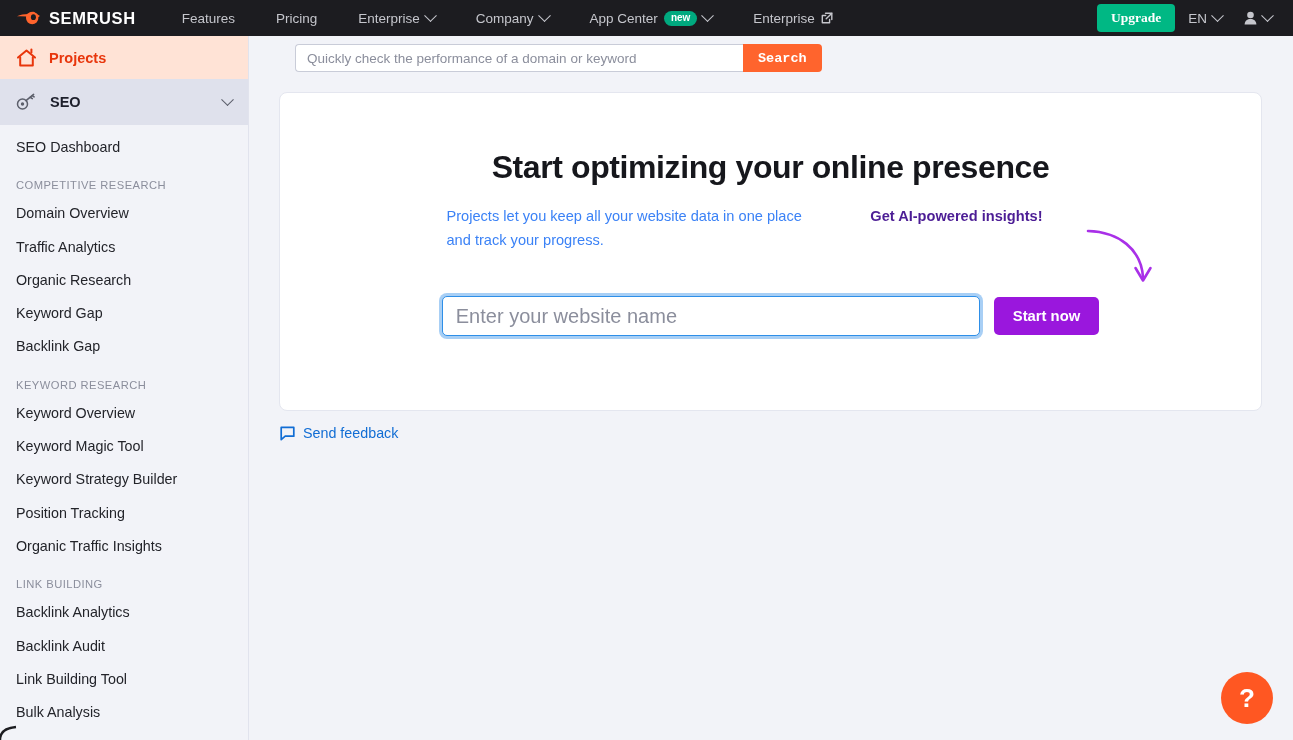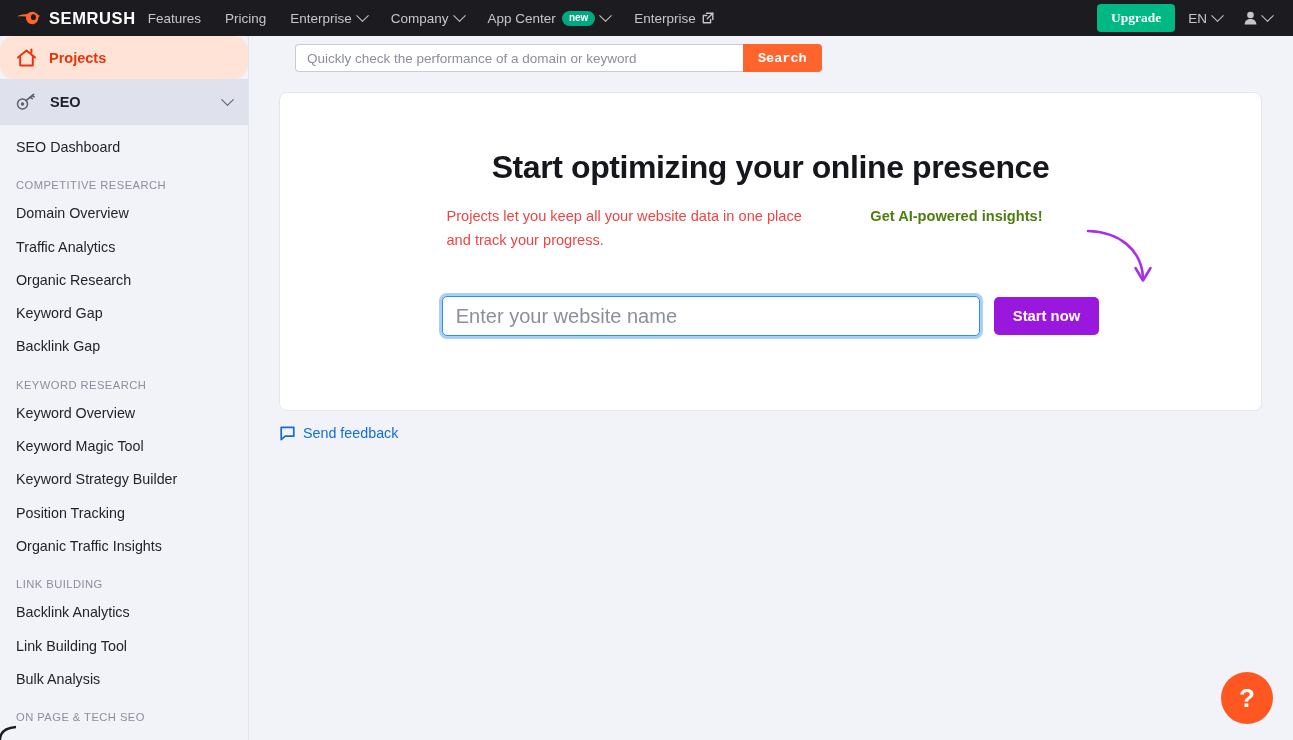--- a/index.html
+++ b/index.html
@@ -11,27 +11,27 @@
   }
 
   
   .topnav {
     height: 36px; width: 100%;
     background: #1c1c20;
     display: flex; align-items: center;
     padding: 0 12px 0 16px;
     position: relative; z-index: 30;
   }
-  .logo-wrap { display: flex; align-items: center; gap: 7px; }
+  .logo-wrap { display: flex; align-items: center; gap: 7px; margin-right: 34px; }
   .logo-mark { width: 26px; height: 18px; display: block; }
   .logo-text {
     color: #ffffff; font-size: 16.5px; font-weight: bold;
     letter-spacing: 0.6px; line-height: 1;
   }
-  .nav-items { display: flex; align-items: center; gap: 0; }
+  .nav-items { display: flex; align-items: center; gap: 17px; }
   .nav-item {
     color: #c5c6cc; font-size: 13.5px;
     padding: 0 12px; height: 36px;
     display: flex; align-items: center; gap: 6px;
     cursor: pointer; white-space: nowrap;
   }
   .caret {
     width: 9px; height: 9px; display: inline-block;
     border-right: 1.6px solid #c5c6cc;
     border-bottom: 1.6px solid #c5c6cc;
@@ -66,21 +66,21 @@
     width: 249px; flex: 0 0 249px;
     background: #f2f3f8;
     border-right: 1px solid #e1e3ed;
     position: relative;
     overflow: hidden;
   }
   .projects-row {
     background: #ffe3d6;
     height: 43px;
     display: flex; align-items: center; gap: 12px;
-    padding: 12px 16px; cursor: pointer; border-radius: 14px;
+    padding: 12px 16px; cursor: pointer;
   }
   .projects-label { color: #e8360c; font-size: 14.5px; font-weight: bold; }
   .seo-row {
     background: #dfe1ec;
     height: 46px;
     display: flex; align-items: center; gap: 12px;
     padding: 0 16px; cursor: pointer;
   }
   .seo-label { color: #1d1f2b; font-size: 14.5px; font-weight: bold; flex: 1; }
   .chev-dn {
@@ -146,25 +146,25 @@
   .headline {
     font-size: 32px; font-weight: bold;
     color: #16171c; letter-spacing: -0.4px;
     margin-top: 56px;
   }
   .sub-row {
     display: flex; width: 648px;
     margin-top: 19px; position: relative;
   }
   .subtext {
-    font-size: 14.6px; color: #ef4444;
+    font-size: 14.6px; color: #3b82f6;
     line-height: 1.62; width: 360px;
   }
   .ai-note {
-    font-size: 14.6px; color: #4d7c0f;
+    font-size: 14.6px; color: #4c1d95;
     font-weight: bold; line-height: 1.62;
     text-align: right; width: 178px;
     margin-left: 58px;
   }
   .arrow-svg { position: absolute; right: -64px; top: 18px; }
   .form-row {
     display: flex; align-items: center; gap: 14px;
     margin-top: 44px;
   }
   .site-input-wrap {
@@ -299,20 +299,21 @@
 
       <div class="menu-head">KEYWORD RESEARCH</div>
       <a class="menu-link">Keyword Overview</a>
       <a class="menu-link">Keyword Magic Tool</a>
       <a class="menu-link">Keyword Strategy Builder</a>
       <a class="menu-link">Position Tracking</a>
       <a class="menu-link">Organic Traffic Insights</a>
 
       <div class="menu-head">LINK BUILDING</div>
       <a class="menu-link">Backlink Analytics</a>
+      <a class="menu-link">Backlink Audit</a>
       <a class="menu-link">Link Building Tool</a>
       <a class="menu-link">Bulk Analysis</a>
 
       <div class="menu-head">ON PAGE &amp; TECH SEO</div>
 
     </div>
 
     <svg class="corner-curve" viewBox="0 0 26 22">
       <path d="M0 22 C0 14 5 10 16 9" fill="none" stroke="#1c1c20" stroke-width="2.5"></path>
     </svg>

